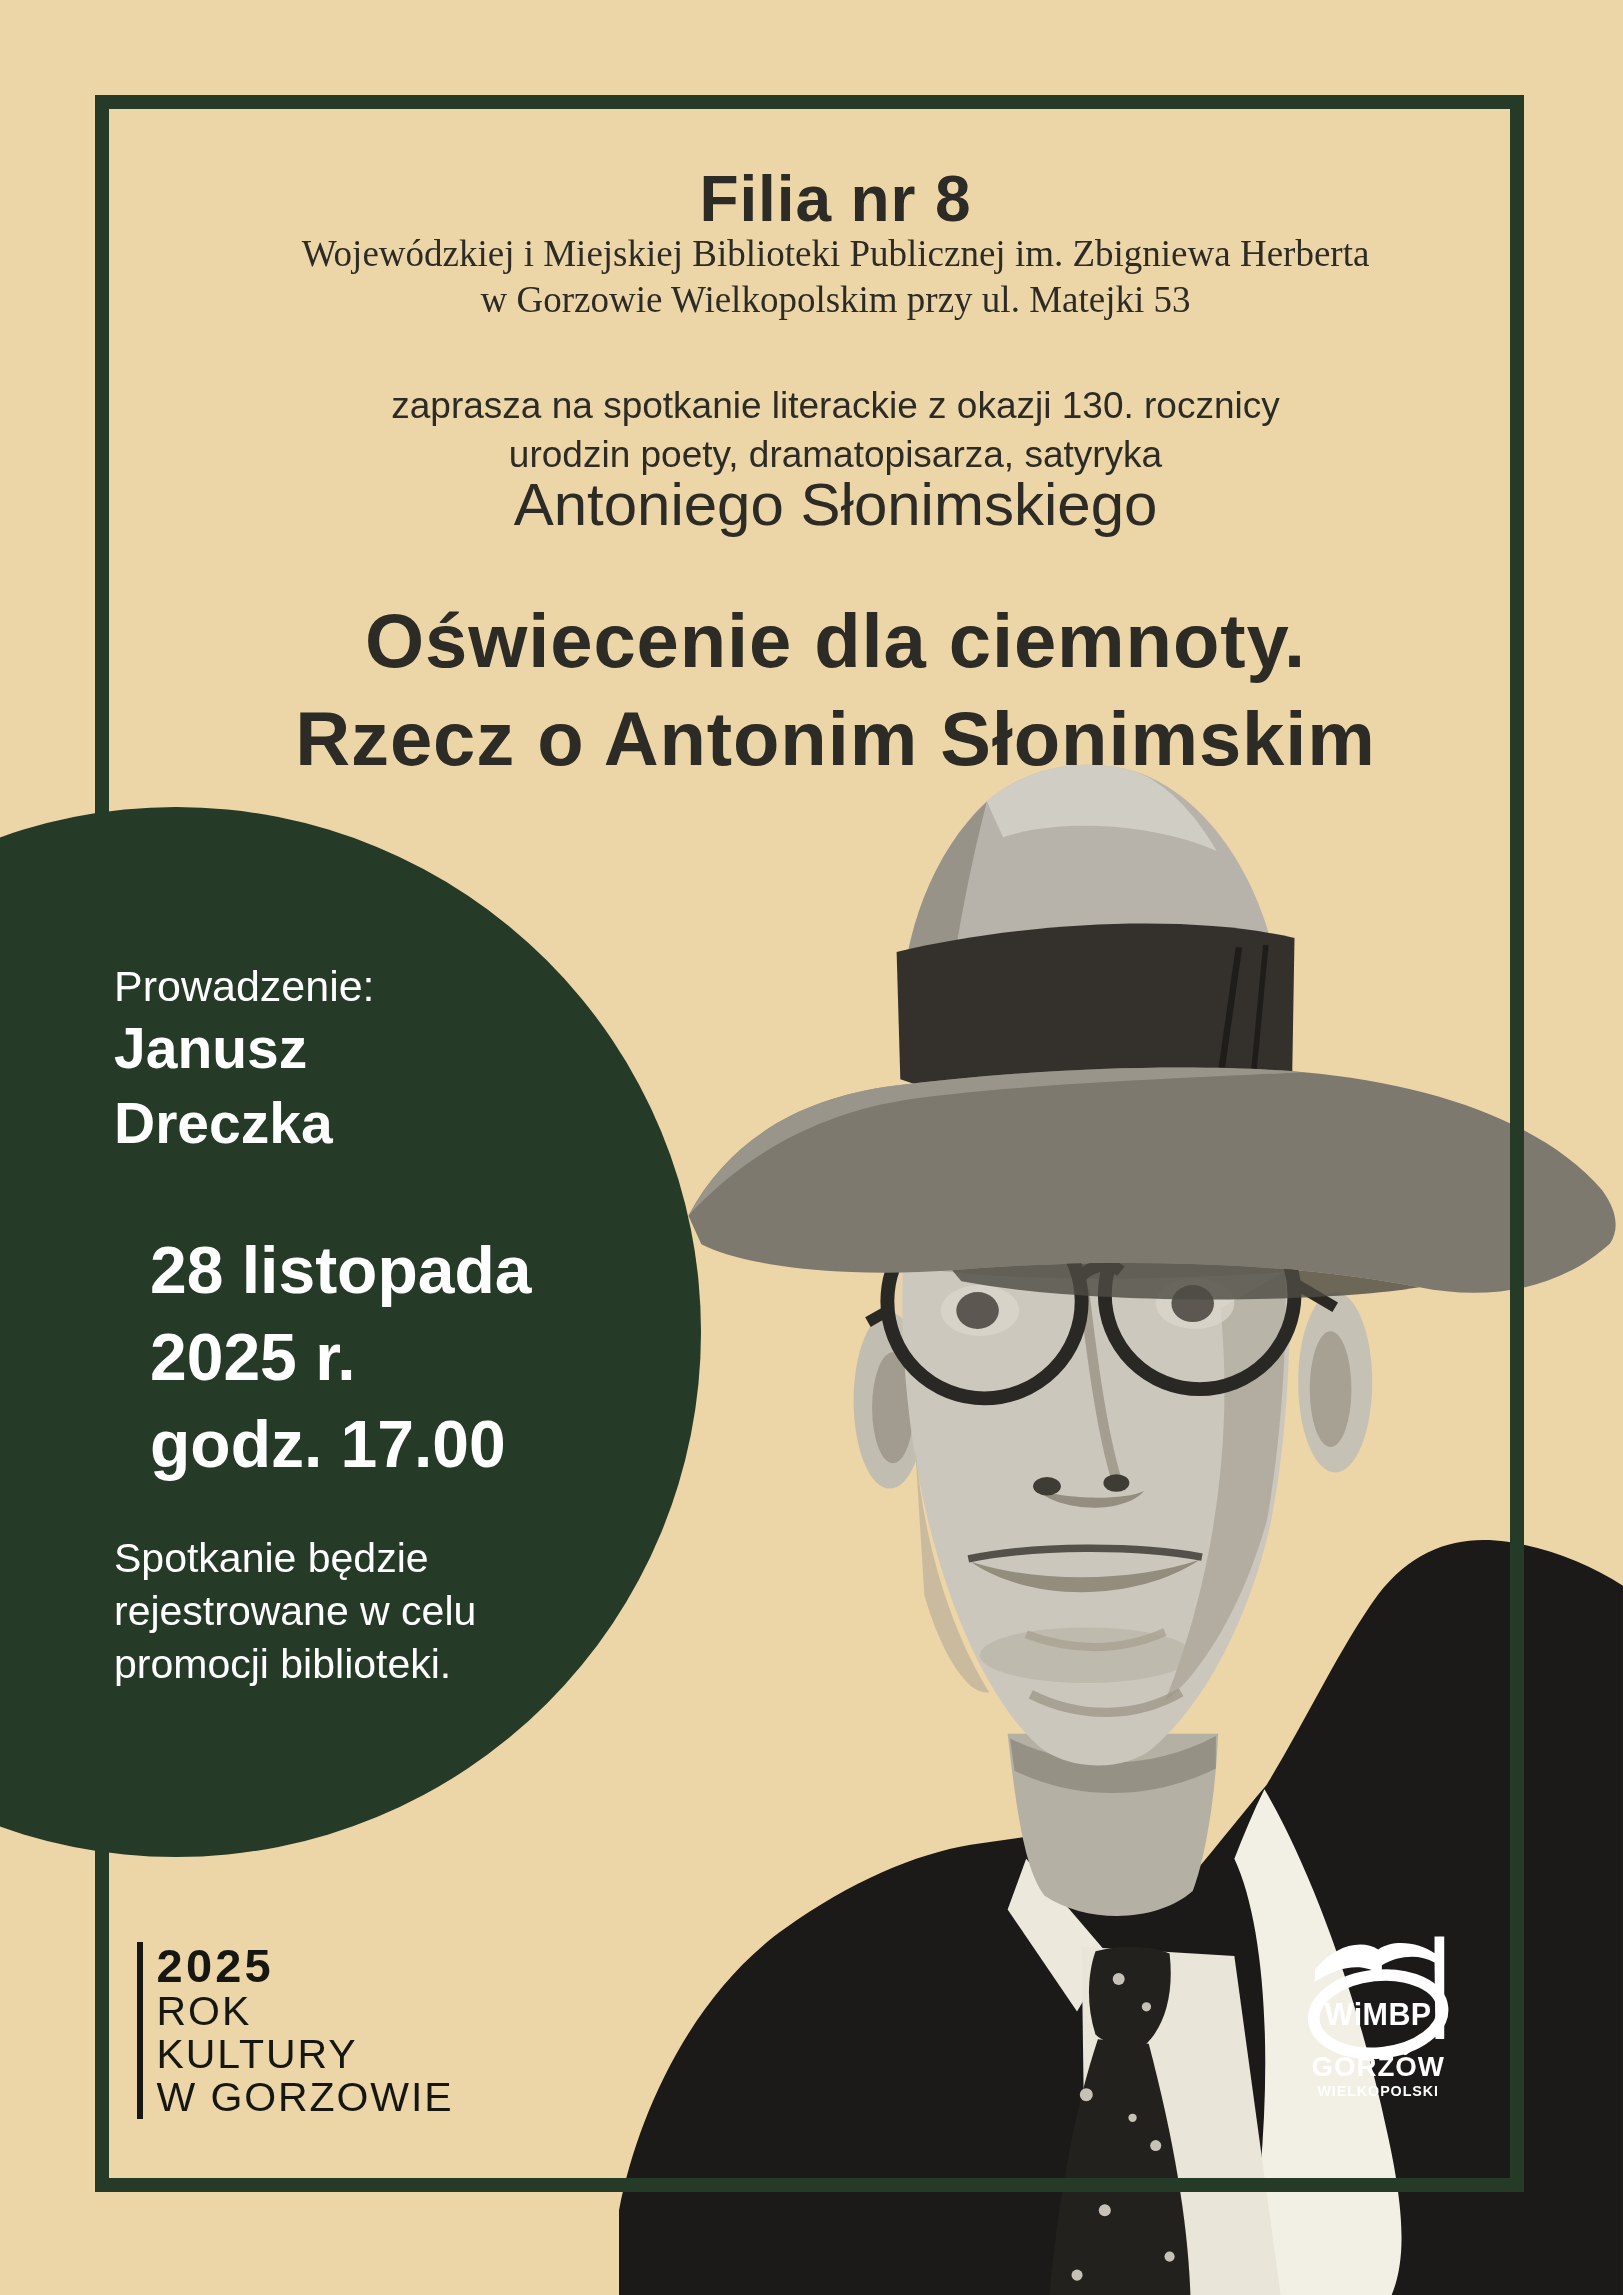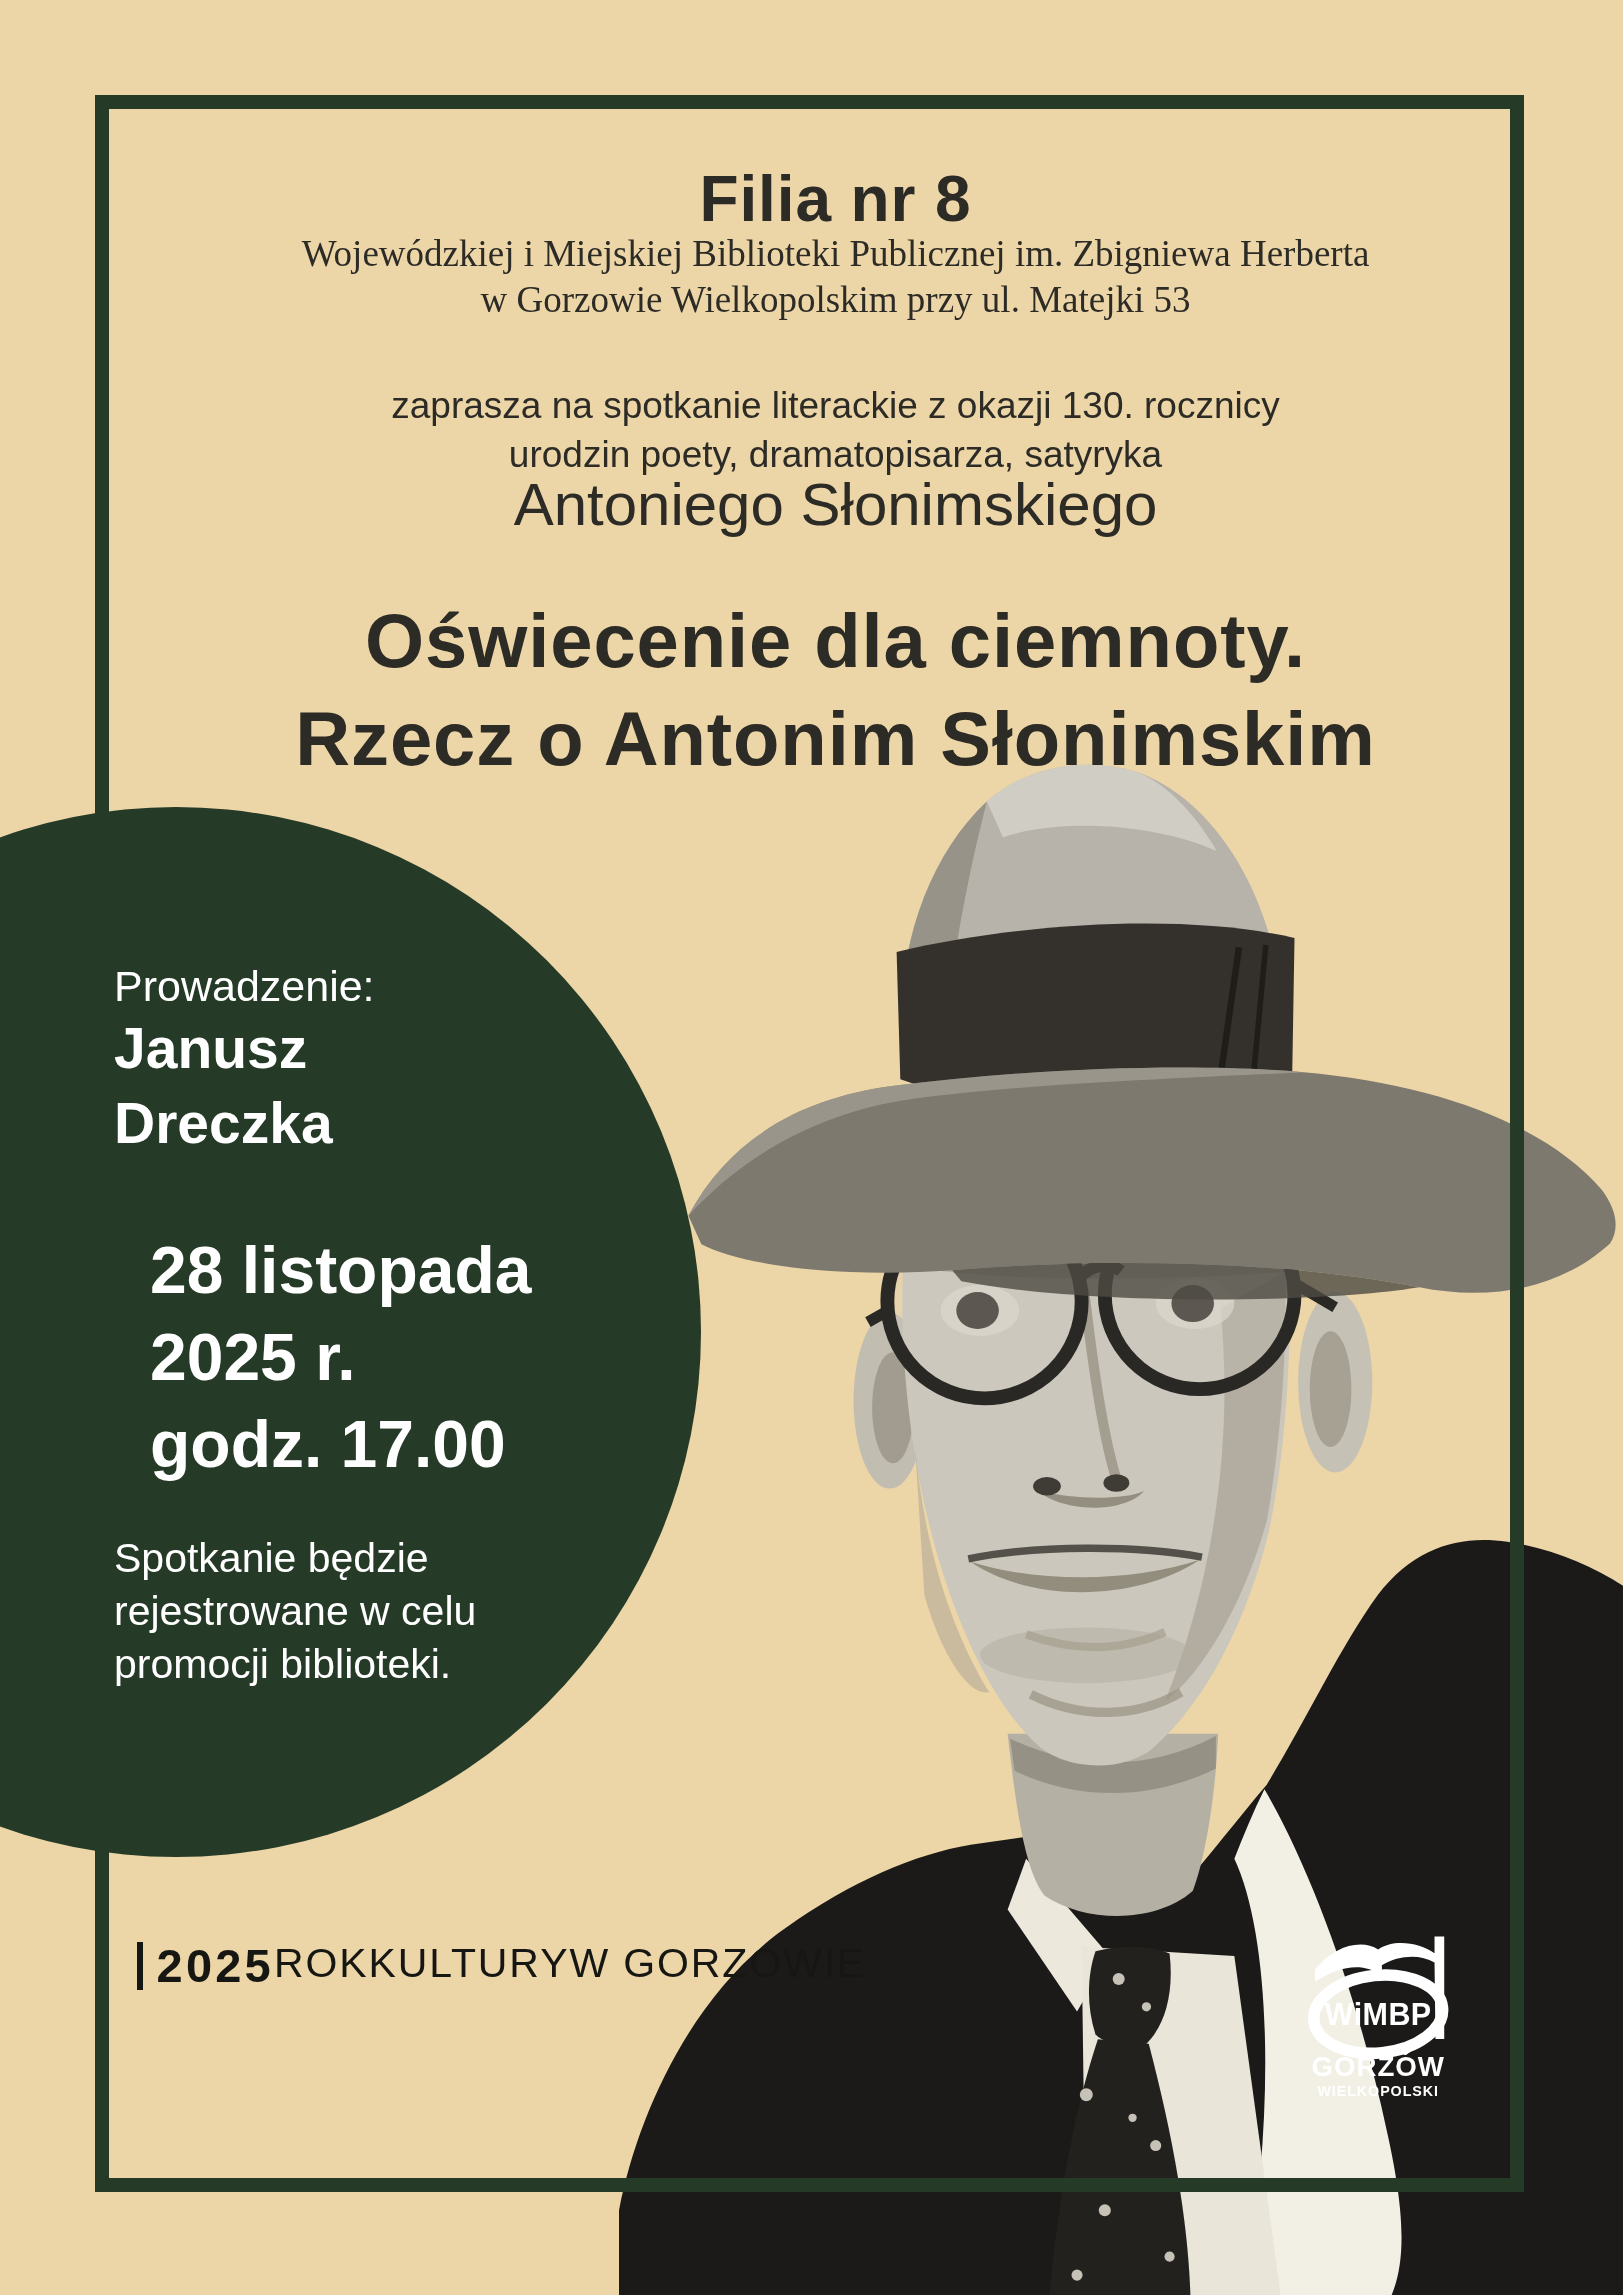--- a/index.html
+++ b/index.html
@@ -26,21 +26,21 @@
   .h-invite{top:381px;font-size:37px;line-height:49px;}
   .h-honoree{top:470px;font-size:60px;}
   .h-title{top:592px;font-size:76px;font-weight:700;line-height:98px;letter-spacing:0.9px;}
   .c-text{position:absolute;left:114px;color:var(--white);z-index:50;text-align:left;}
   .c-label{top:962px;font-size:43px;}
   .c-name{top:1011px;font-size:57px;font-weight:700;line-height:75px;}
   .c-datetime{top:1227px;font-size:66px;font-weight:700;line-height:87px;margin-left:36px;}
   .c-note{top:1504px;font-size:41px;line-height:53px;margin-top:28px;}
   .year-logo{position:absolute;left:137px;top:1942px;display:flex;gap:14px;z-index:50;color:#161613;align-items:stretch;}
   .year-bar{width:5.6px;background:#161613;}
-  .year-col{display:flex;flex-direction:row;}
+  .year-col{display:flex;flex-direction:column;}
   .year-num{font-size:47px;font-weight:700;letter-spacing:3.2px;line-height:48px;}
   .year-line{font-size:41px;font-weight:400;line-height:43px;letter-spacing:1.9px;}
   .wimbp{position:absolute;left:1308px;top:1918px;z-index:55;}
 </style>
 </head>
 <body>
 
 <div class="poster">
 
   <svg class="portrait" viewBox="0 0 2170 3333" aria-hidden="true">

